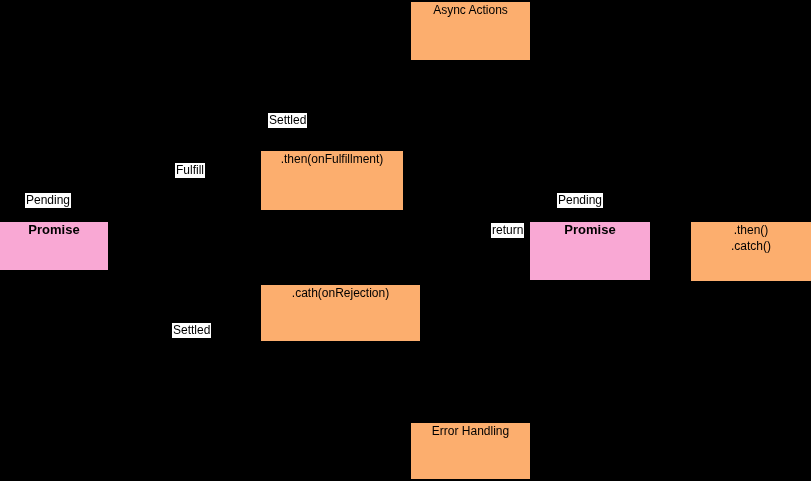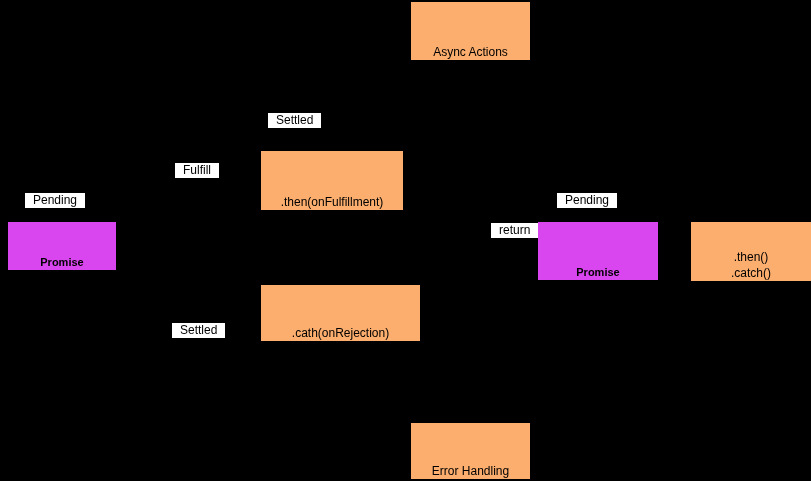--- a/index.html
+++ b/index.html
@@ -14,38 +14,38 @@
     background: #000000;
     overflow: hidden;
     font-family: "Liberation Sans", sans-serif;
   }
   .node {
     position: absolute;
     box-sizing: border-box;
     display: flex;
     flex-direction: column;
     align-items: center;
-    justify-content: flex-end;
+    justify-content: flex-start;
     text-align: center;
     color: #000000;
     font-size: 12px;
     line-height: 16px;
     white-space: pre;
   }
   .node.orange { background: #fcae6e; }
-  .node.blue   { background: #d946ef; font-weight: bold; font-size: 11px; margin-left: 8px; }
+  .node.blue   { background: #f9a8d4; font-weight: bold; font-size: 13px; }
   .node .line { display: block; }
 
   .edge-label {
     position: absolute;
     background: #ffffff;
     color: #000000;
     font-size: 12px;
     line-height: 15px;
-    padding: 0px 8px;
+    padding: 0px 1px;
     white-space: nowrap;
     box-sizing: border-box;
   }
 </style>
 </head>
 <body>
 
 <div id="canvas">
 
   <div class="node orange" style="left:411px; top:2px; width:119px; height:58px;">

